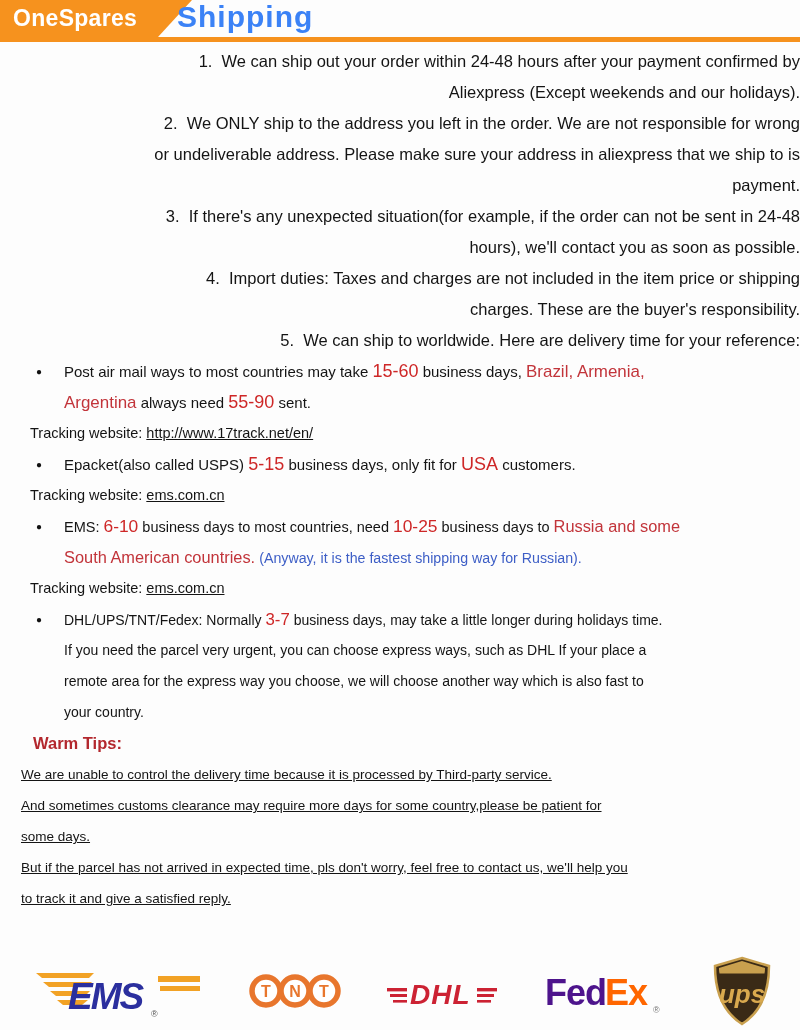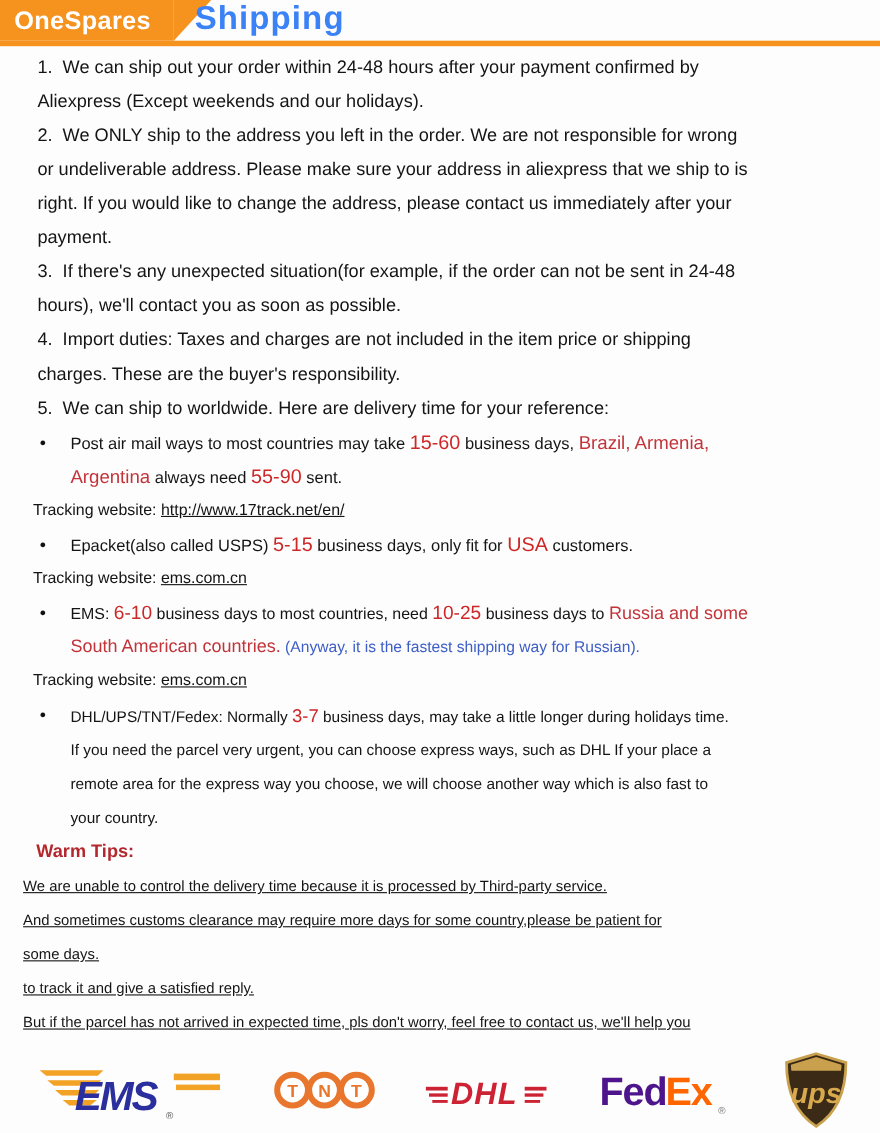--- a/index.html
+++ b/index.html
@@ -15,21 +15,21 @@
                border-top:37px solid #F6921E;border-right:34px solid transparent;}
   .page-title{position:absolute;left:177px;top:0;font-size:30px;font-weight:bold;
               color:#3b82f6;letter-spacing:1px;}
   .header-rule{position:absolute;left:0;top:37px;width:800px;height:5px;background:#F6921E;}
 
   
   .content{position:absolute;top:46px;left:0;width:800px;}
   .ln{white-space:pre;line-height:31px;height:31px;}
   .ln span{line-height:31px;}
   .blk{position:relative;}
-  .t-num{font-size:16.5px;padding-left:34px;}
+  .t-num{font-size:16.5px;padding-left:34px;text-align:right;}
   .t-bul{font-size:15px;padding-left:64px;}
   .sz145{font-size:14.5px;}
   .sz14{font-size:14px;}
   .t-trk{font-size:14.5px;padding-left:30px;}
   .t-warm{font-size:16.5px;font-weight:bold;padding-left:33px;}
   .t-plain{font-size:13.5px;padding-left:21px;text-decoration:underline;}
   .dot{position:absolute;left:36px;top:0;font-size:10px;line-height:31px;color:#111;}
   .run-k{color:#141414;}
   .run-n{color:#CE2727;font-size:1.2em;margin-top:16px;}
   .run-r{color:#C2343A;font-size:1.13em;}
@@ -58,21 +58,20 @@
   </div>
 
   <div class="content">
       <div class="blk t-num">
         <div class="ln"><span class="run-k">1.  We can ship out your order within 24-48 hours after your payment confirmed by</span></div>
         <div class="ln"><span class="run-k">Aliexpress (Except weekends and our holidays).</span></div>
       </div>
       <div class="blk t-num">
         <div class="ln"><span class="run-k">2.  We ONLY ship to the address you left in the order. We are not responsible for wrong</span></div>
         <div class="ln"><span class="run-k">or undeliverable address. Please make sure your address in aliexpress that we ship to is</span></div>
-        <div class="ln"><span class="run-k">right. If you would like to change the address, please contact us immediately after your</span></div>
         <div class="ln"><span class="run-k">payment.</span></div>
       </div>
       <div class="blk t-num">
         <div class="ln"><span class="run-k">3.  If there's any unexpected situation(for example, if the order can not be sent in 24-48</span></div>
         <div class="ln"><span class="run-k">hours), we'll contact you as soon as possible.</span></div>
       </div>
       <div class="blk t-num">
         <div class="ln"><span class="run-k">4.  Import duties: Taxes and charges are not included in the item price or shipping</span></div>
         <div class="ln"><span class="run-k">charges. These are the buyer's responsibility.</span></div>
       </div>
@@ -113,22 +112,22 @@
         <div class="ln"><span class="run-w">Warm Tips:</span></div>
       </div>
       <div class="blk t-plain">
         <div class="ln"><span class="run-k">We are unable to control the delivery time because it is processed by Third-party service.</span></div>
       </div>
       <div class="blk t-plain">
         <div class="ln"><span class="run-k">And sometimes customs clearance may require more days for some country,please be patient for</span></div>
         <div class="ln"><span class="run-k">some days.</span></div>
       </div>
       <div class="blk t-plain">
+        <div class="ln"><span class="run-k">But if the parcel has not arrived in expected time, pls don't worry, feel free to contact us, we'll help you</span></div>
         <div class="ln"><span class="run-k">to track it and give a satisfied reply.</span></div>
-        <div class="ln"><span class="run-k">But if the parcel has not arrived in expected time, pls don't worry, feel free to contact us, we'll help you</span></div>
       </div>
     </div>
 
   <div class="footer">
 
     <svg width="172" height="60" viewBox="0 0 172 60">
       <g fill="#F2A225">
         <path d="M6,12 H64 L59,17 H12 Z"></path>
         <path d="M13,21 H62 L57,26 H19 Z"></path>
         <path d="M20,30 H60 L55,35 H26 Z"></path>

